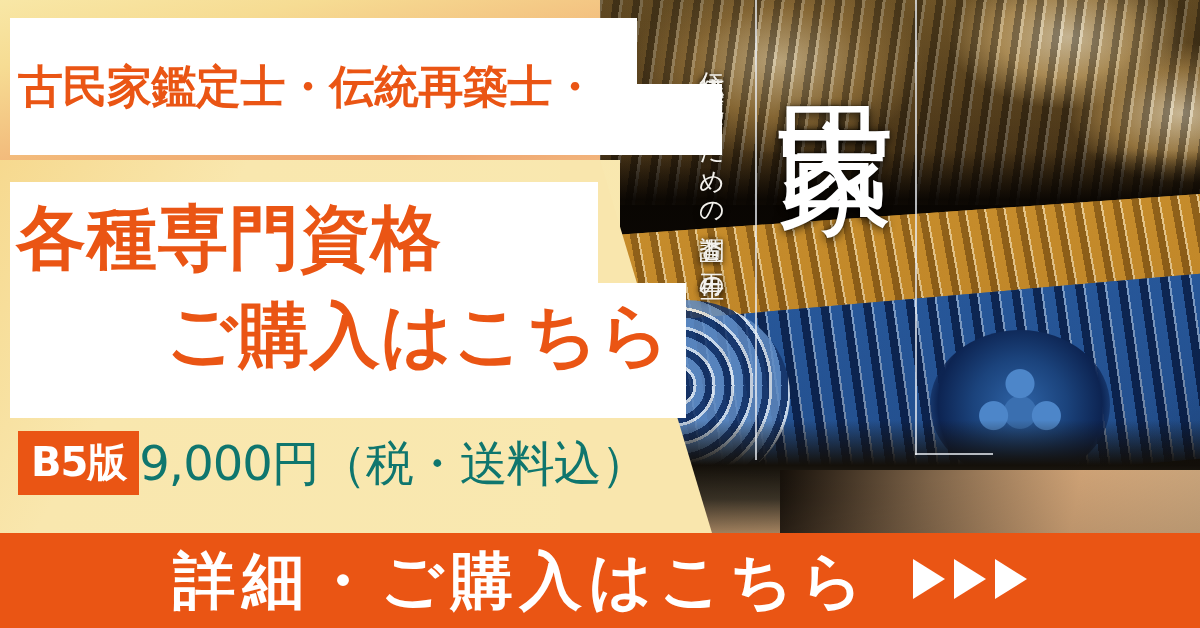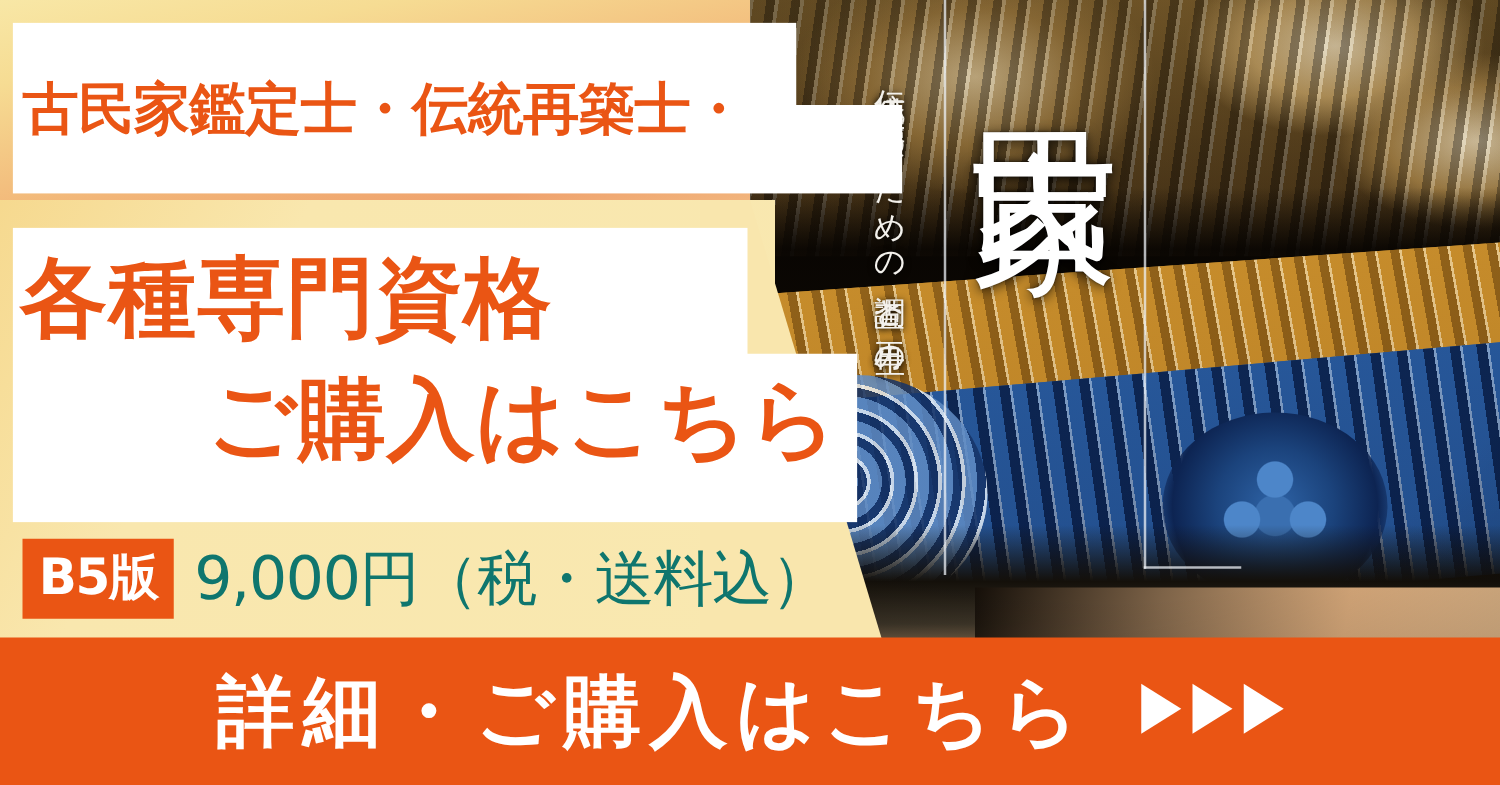--- a/index.html
+++ b/index.html
@@ -243,21 +243,20 @@
   .subhead-line { display: block; }
   .subhead-line.indent { text-indent: 150px; }
 
   
   .price-row {
     position: absolute;
     left: 18px;
     top: 431px;
     display: flex;
     align-items: center;
-    gap: 16px;
   }
   .badge {
     background: #ea5514;
     color: #ffffff;
     font-size: 40px;
     font-weight: 700;
     line-height: 1;
     padding: 11px 13px 13px 13px;
     letter-spacing: -1px;
   }
@@ -267,21 +266,21 @@
     font-weight: 400;
     line-height: 1;
     white-space: nowrap;
     letter-spacing: -1px;
   }
 
   
   .cta {
     position: absolute;
     left: 0; bottom: 0;
-    width: 1200px; height: 118px;
+    width: 1200px; height: 95px;
     background: #ea5514;
     display: flex;
     align-items: center;
     justify-content: center;
     gap: 42px;
   }
   .cta-label {
     color: #ffffff;
     font-size: 62px;
     font-weight: 700;

